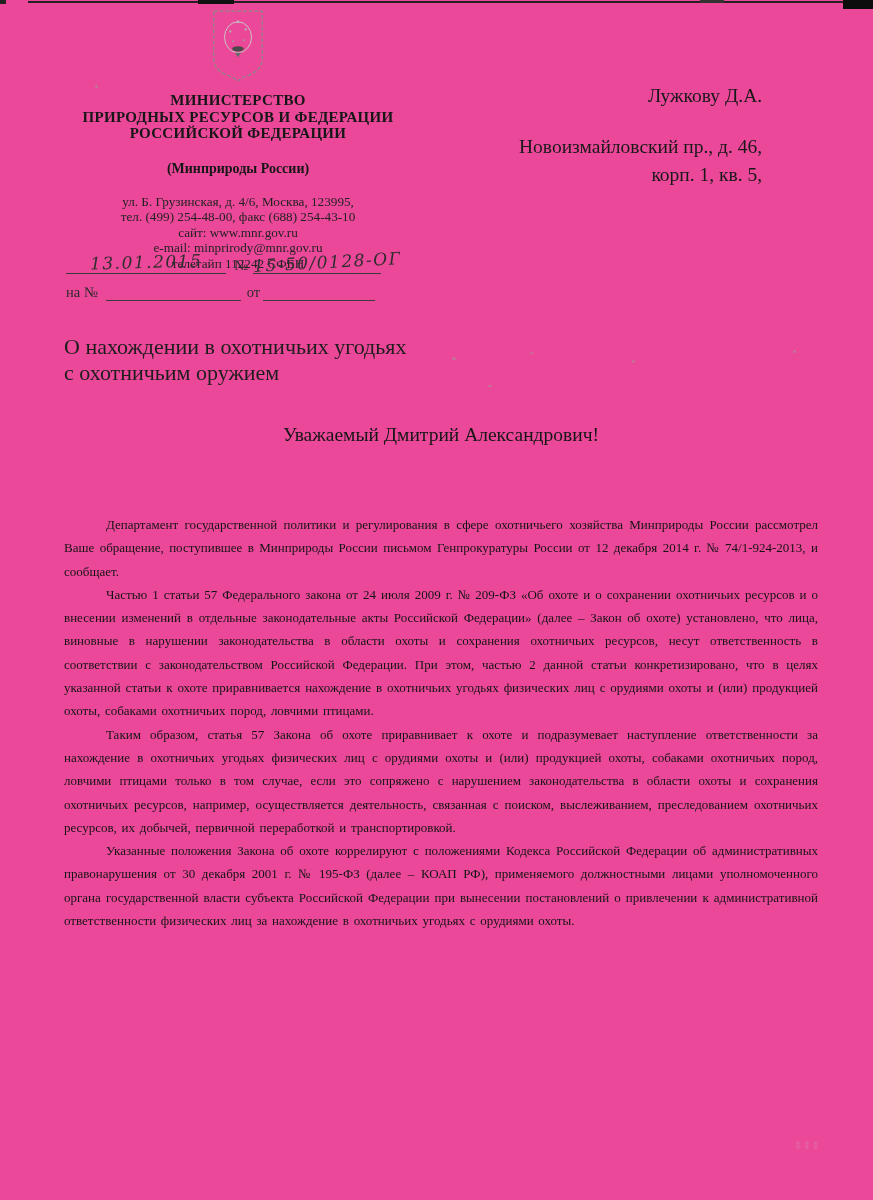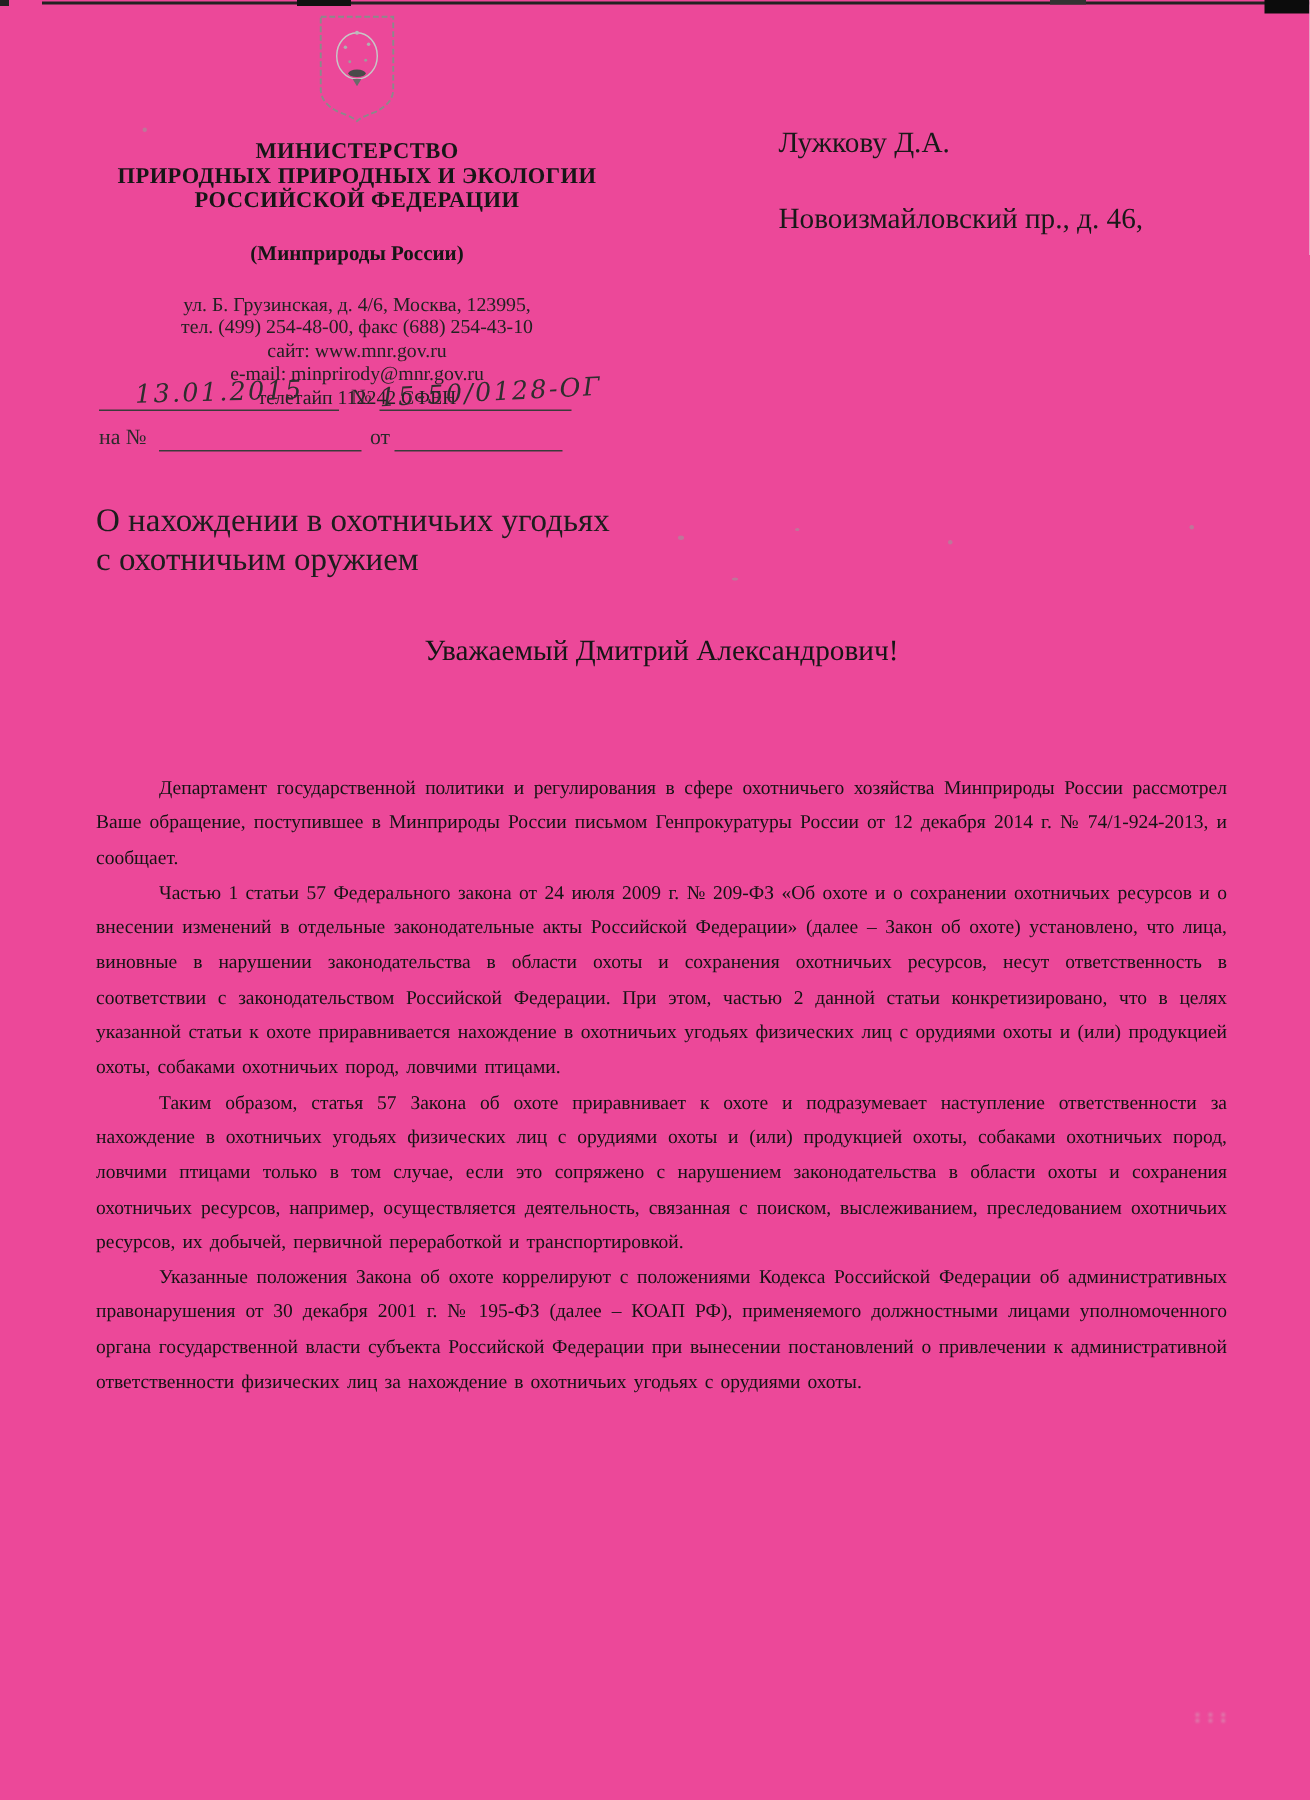--- a/index.html
+++ b/index.html
@@ -36,21 +36,21 @@
   .u-field { border-bottom:1.4px solid #3a3a3a; display:inline-block; text-align:center; }
   .hand {
     font-family:"DejaVu Serif", serif; font-style:italic; color:#2e2e2e;
     font-size:17px; letter-spacing:1.5px; white-space:nowrap;
   }
   .hand-date { display:inline-block; transform:rotate(-1.5deg); padding-bottom:1px; }
   .hand-num  { display:inline-block; transform:rotate(-3deg); padding-bottom:1px; }
   .ref-label { padding:0 5px 0 8px; }
 
   
-  .recipient { position:absolute; left:519px; top:82px; font-size:19.5px; line-height:28px; color:#191919; }
+  .recipient { position:absolute; left:519px; top:82px; font-size:19.5px; line-height:28px; color:#191919;text-align:right; }
   .recipient-name { margin-bottom:23px; }
 
   
   .subject { position:absolute; left:64px; top:334px; font-size:22px; line-height:26px; color:#1d1d1d; }
 
   
   .salutation { position:absolute; left:64px; top:424px; width:754px; text-align:center; font-size:19.5px; color:#161616; }
 
   
   .body-text { position:absolute; left:64px; top:473px; width:754px; font-size:13px; line-height:23.3px; color:#141414;margin-top:40px; }
@@ -82,21 +82,21 @@
         <ellipse cx="30" cy="42" rx="6" ry="2.6" fill="#4a4a4a"></ellipse>
         <path d="M27 46 L30 51 L33 46 Z" fill="#6a6a6a"></path>
         <circle cx="22" cy="24" r="1.2" fill="#b0b0b0"></circle>
         <circle cx="38" cy="22" r="1.2" fill="#b0b0b0"></circle>
         <circle cx="30" cy="14" r="1.4" fill="#bbbbbb"></circle>
         <circle cx="25" cy="34" r="1" fill="#9d9d9d"></circle>
         <circle cx="36" cy="33" r="1" fill="#9d9d9d"></circle>
       </svg>
     </span>
     <div class="ministry-line">МИНИСТЕРСТВО</div>
-    <div class="ministry-line">ПРИРОДНЫХ ПРИРОДНЫХ И ЭКОЛОГИИ</div>
+    <div class="ministry-line">ПРИРОДНЫХ РЕСУРСОВ И ФЕДЕРАЦИИ</div>
     <div class="ministry-line">РОССИЙСКОЙ ФЕДЕРАЦИИ</div>
     <div class="short-name">(Минприроды России)</div>
     <div class="addr">
       <div class="addr-line">ул. Б. Грузинская, д. 4/6, Москва, 123995,</div>
       <div class="addr-line">тел. (499) 254-48-00, факс (688) 254-43-10</div>
       <div class="addr-line">сайт: www.mnr.gov.ru</div>
       <div class="addr-line">e-mail: minprirody@mnr.gov.ru</div>
       <div class="addr-line">телетайп 112242 СФЕН</div>
     </div>
   </div>
@@ -115,20 +115,21 @@
       <span>на №</span>
       <span class="u-field" style="width:135px; margin-left:8px; height:17px;"></span>
       <span style="padding-left:6px;">от</span>
       <span class="u-field" style="width:112px; margin-left:3px; height:17px;"></span>
     </div>
   </div>
 
   <div class="recipient">
     <div class="recipient-name">Лужкову Д.А.</div>
     <div>Новоизмайловский пр., д. 46,</div>
+    <div>корп. 1, кв. 5,</div>
   </div>
 
   <div class="subject">
     <div>О нахождении в охотничьих угодьях</div>
     <div>с охотничьим оружием</div>
   </div>
 
   <div class="salutation">Уважаемый Дмитрий Александрович!</div>
 
   <div class="body-text">

